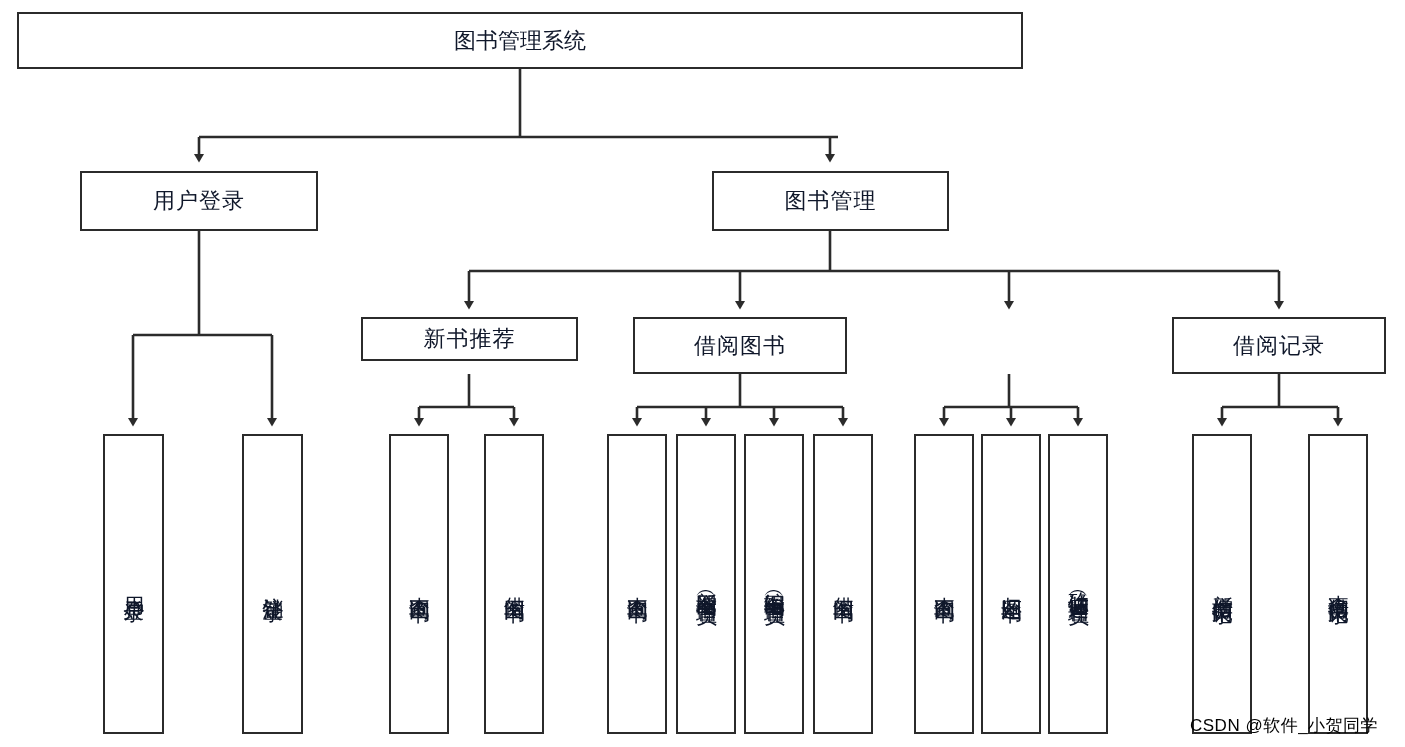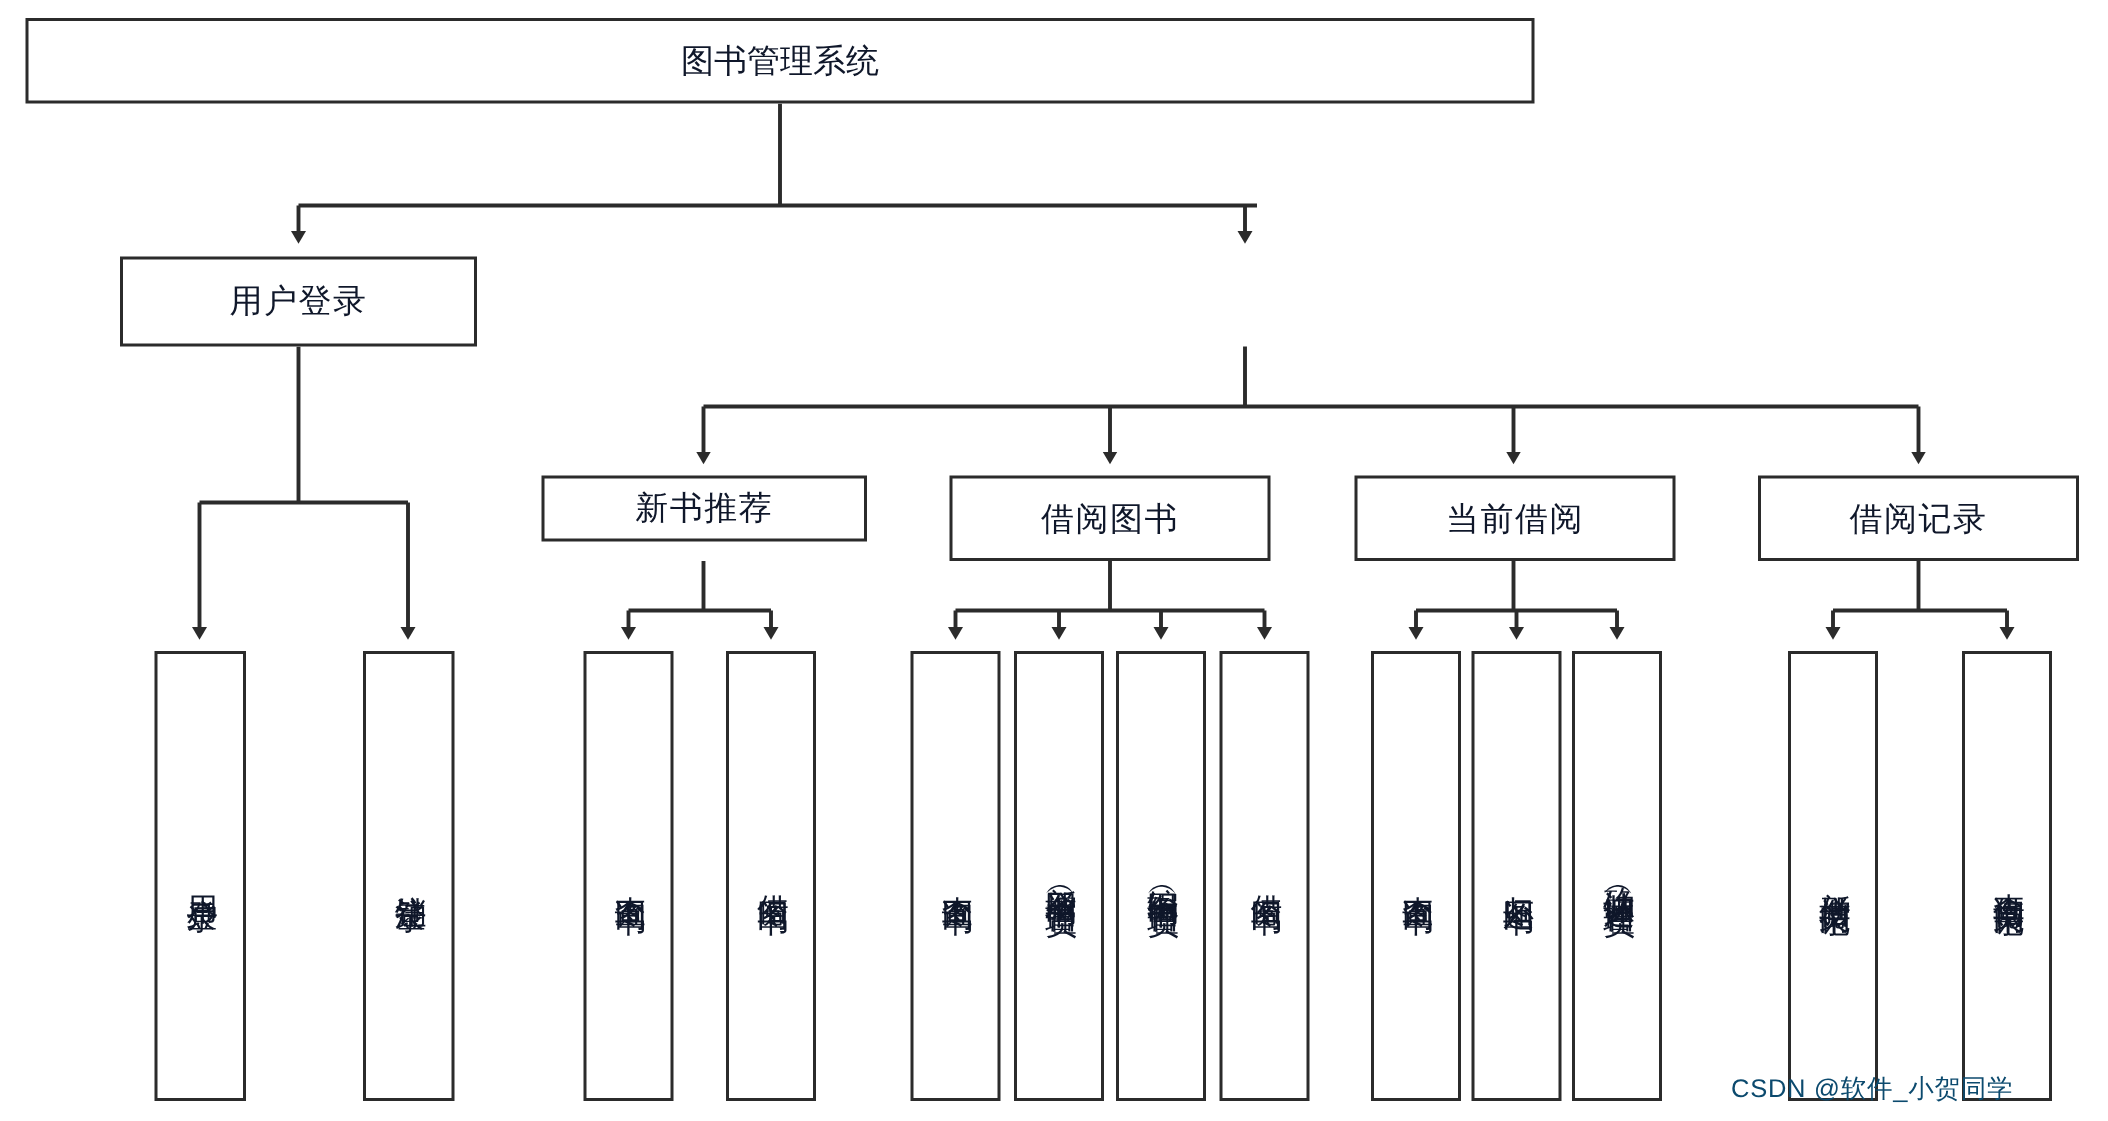--- a/index.html
+++ b/index.html
@@ -6,21 +6,21 @@
   body{font-family:"Liberation Sans","DejaVu Sans",sans-serif;}
   #canvas{position:relative;width:1405px;height:747px;background:#fff;overflow:hidden;}
   svg.links{position:absolute;left:0;top:0;width:1405px;height:747px;pointer-events:none;}
   .node{position:absolute;box-sizing:border-box;border:2px solid #2b2b2b;background:#ffffff;
         display:flex;align-items:center;justify-content:center;color:#0f172a;}
   .node.h{font-size:22px;letter-spacing:1px;}
   .node.root{font-size:22px;}
   .node.leaf{font-size:21px;}
   .vtext{writing-mode:vertical-rl;text-orientation:upright;line-height:1.18;
          letter-spacing:2px;white-space:nowrap;display:block;}
-  .watermark{position:absolute;left:1154px;top:714px;font-size:17px;color:#0c4a6e;
+  .watermark{position:absolute;left:1190px;top:714px;font-size:17px;color:#000000;
              letter-spacing:0.5px;white-space:nowrap;}
 </style>
 </head>
 <body>
 
 <div id="canvas">
 
   <svg class="links" viewBox="0 0 1405 747">
     <defs>
       <marker id="arrow" markerWidth="11" markerHeight="11" refX="4" refY="5" orient="auto" markerUnits="userSpaceOnUse">
@@ -71,29 +71,29 @@
     </g>
   </svg>
 
   <div class="node root" style="left:17px;top:12px;width:1006px;height:57px;">
     <span>图书管理系统</span>
   </div>
 
   <div class="node h" style="left:80px;top:171px;width:238px;height:60px;">
     <span>用户登录</span>
   </div>
+  <div class="node h" style="left:712px;top:171px;width:237px;height:60px;">
+    <span>图书管理</span>
+  </div>
 
   <div class="node h" style="left:361px;top:317px;width:217px;height:44px;">
     <span>新书推荐</span>
   </div>
   <div class="node h" style="left:633px;top:317px;width:214px;height:57px;">
     <span>借阅图书</span>
-  </div>
-  <div class="node h" style="left:903px;top:317px;width:214px;height:57px;">
-    <span>当前借阅</span>
   </div>
   <div class="node h" style="left:1172px;top:317px;width:214px;height:57px;">
     <span>借阅记录</span>
   </div>
 
   <div class="node leaf" style="left:103px;top:434px;width:61px;height:300px;">
     <span class="vtext">用户登录</span>
   </div>
   <div class="node leaf" style="left:242px;top:434px;width:61px;height:300px;">
     <span class="vtext">注销登录</span>

